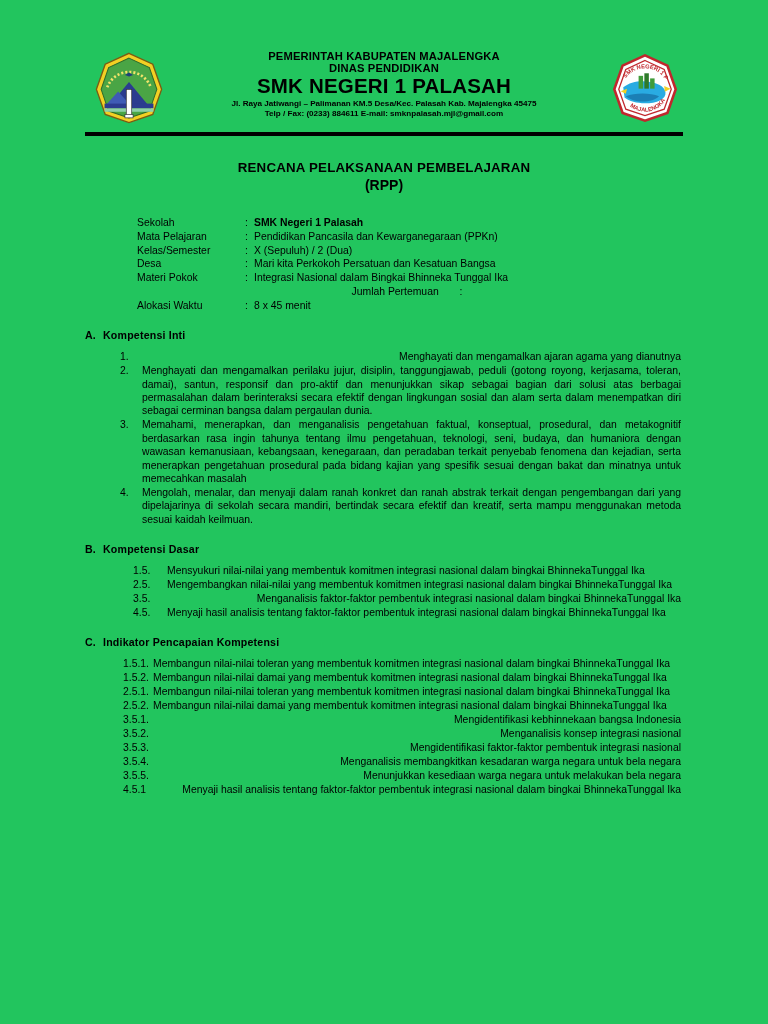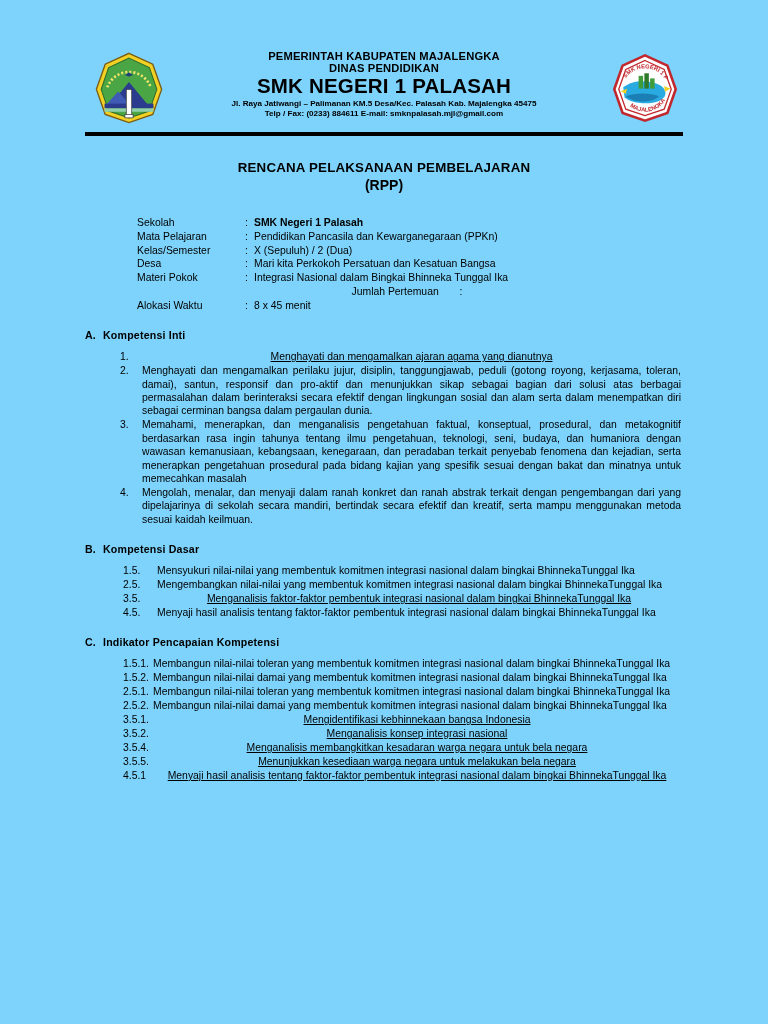--- a/index.html
+++ b/index.html
@@ -11,21 +11,21 @@
     width: 768px;
     height: 1024px;
     font-family: "Liberation Sans", sans-serif;
     color: #000000;
     overflow: hidden;
   }
   .page {
     position: relative;
     width: 768px;
     height: 1024px;
-    background: #7dd3fc;
+    background: #22c55e;
     box-sizing: border-box;
     padding: 0 85px 0 85px;
   }
 
   
   .letterhead {
     position: relative;
     padding-top: 50px;
     height: 76px;
   }
@@ -126,29 +126,29 @@
   }
   .li-num {
     flex: 0 0 auto;
     text-align: left;
   }
   .li-text {
     flex: 1 1 auto;
     text-align: justify;
     text-justify: inter-word;
   }
-  .li-text.nojustify { text-align: center; text-decoration: underline; }
+  .li-text.nojustify { text-align: right; }
 
   
   .list-ki { margin-left: 35px; margin-right: 2px; }
   .list-ki .li { margin-bottom: 0.5px; }
   .list-ki .li-num { width: 22px; flex: 0 0 22px; }
 
   
-  .list-kd { margin-left: 38px; margin-right: 2px; }
+  .list-kd { margin-left: 48px; margin-right: 2px; }
   .list-kd .li { margin-bottom: 0.5px; }
   .list-kd .li-num { width: 34px; flex: 0 0 34px; }
 
   
   .list-ind { margin-left: 38px; margin-right: 2px; }
   .list-ind .li { margin-bottom: 0.5px; }
   .list-ind .li-num { width: 30px; flex: 0 0 30px; }
 </style>
 </head>
 <body>
@@ -338,20 +338,24 @@
       </div>
       <div class="li">
         <div class="li-num">3.5.1.</div>
         <div class="li-text nojustify">Mengidentifikasi kebhinnekaan bangsa Indonesia</div>
       </div>
       <div class="li">
         <div class="li-num">3.5.2.</div>
         <div class="li-text nojustify">Menganalisis konsep integrasi nasional</div>
       </div>
       <div class="li">
+        <div class="li-num">3.5.3.</div>
+        <div class="li-text nojustify">Mengidentifikasi faktor-faktor pembentuk integrasi nasional</div>
+      </div>
+      <div class="li">
         <div class="li-num">3.5.4.</div>
         <div class="li-text nojustify">Menganalisis membangkitkan kesadaran warga negara untuk bela negara</div>
       </div>
       <div class="li">
         <div class="li-num">3.5.5.</div>
         <div class="li-text nojustify">Menunjukkan kesediaan warga negara untuk melakukan bela negara</div>
       </div>
       <div class="li">
         <div class="li-num">4.5.1</div>
         <div class="li-text nojustify">Menyaji hasil analisis tentang faktor-faktor pembentuk integrasi nasional dalam bingkai BhinnekaTunggal Ika</div>

